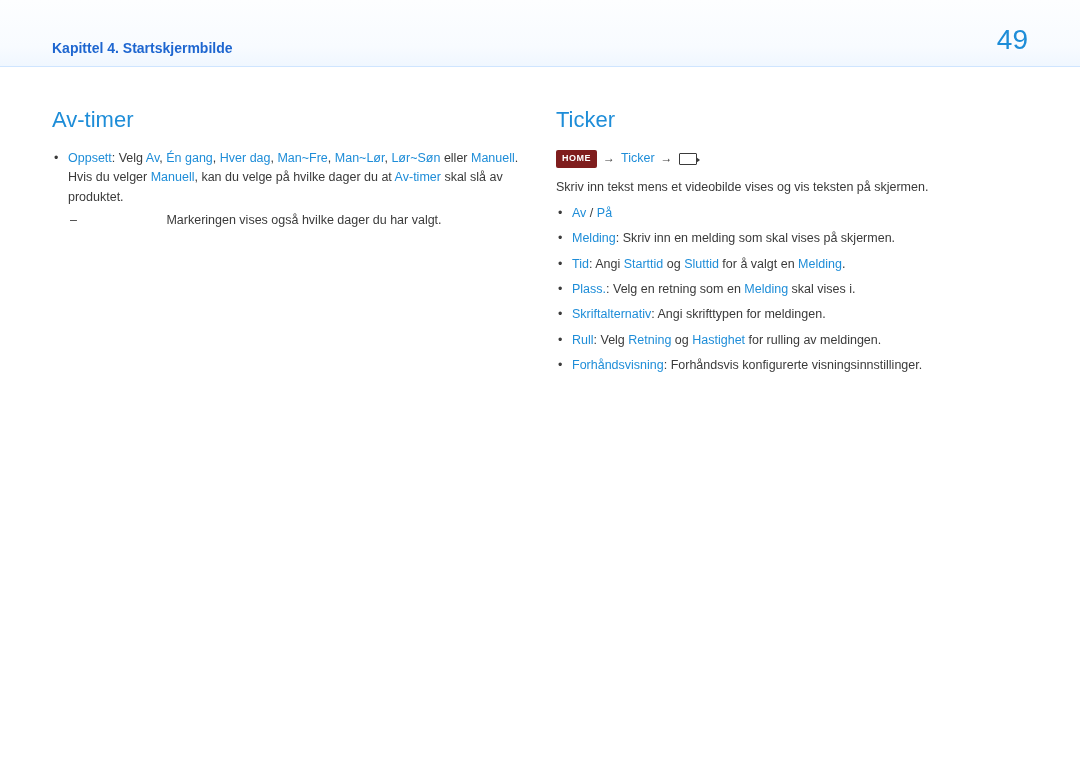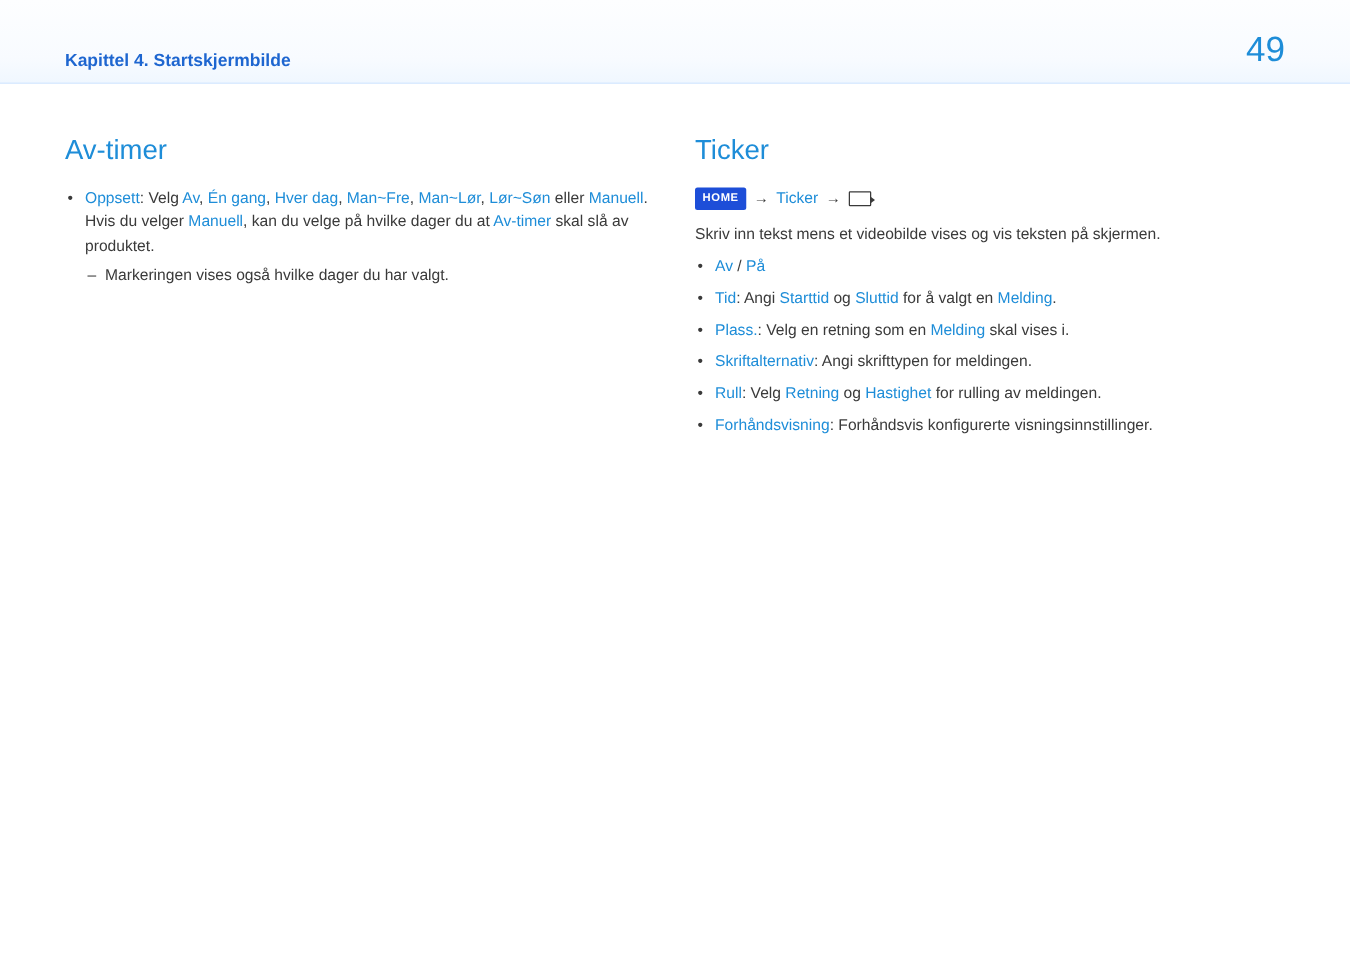--- a/index.html
+++ b/index.html
@@ -41,27 +41,27 @@
     font-weight: 400;
     margin-bottom: 12px;
   }
   .blue { color: #1e8dd8; }
   .bullet-list { list-style: none; margin-top: 6px; }
   .bullet-list > li { position: relative; padding-left: 16px; margin-bottom: 6px; }
   .bullet-list > li::before {
     content: "•"; position: absolute; left: 2px; top: 0; color: #3a3a3a;
   }
   .sub-list { list-style: none; margin-top: 4px; }
-  .sub-list > li { position: relative; padding-left: 16px; }
+  .sub-list > li { position: relative; padding-left: 16px; text-align: center; }
   .sub-list > li::before {
     content: "–"; position: absolute; left: 2px; top: 0; color: #3a3a3a;
   }
   .navpath { display: flex; align-items: center; gap: 6px; margin-bottom: 10px; }
   .home-badge {
-    background: #1d4ed8; color: #fff; font-size: 9px; font-weight: 700;
+    background: #7f1d1d; color: #fff; font-size: 9px; font-weight: 700;
     padding: 2px 6px; border-radius: 2px; letter-spacing: .5px;
   }
   .arrow-icon { font-size: 12px; color: #3a3a3a; }
   .enter-icon {
     display: inline-block; width: 18px; height: 12px;
     border: 1.2px solid #3a3a3a; position: relative; border-radius: 1px;
   }
   .enter-icon::after {
     content:""; position:absolute; right:-4px; top:3px;
     width:0; height:0; border-top:3px solid transparent;
@@ -107,20 +107,23 @@
       <span class="enter-icon"></span>
     </div>
 
     <p>Skriv inn tekst mens et videobilde vises og vis teksten på skjermen.</p>
 
     <ul class="bullet-list">
       <li>
         <span class="blue">Av</span><span> / </span><span class="blue">På</span>
       </li>
       <li>
+        <span class="blue">Melding</span><span>: Skriv inn en melding som skal vises på skjermen.</span>
+      </li>
+      <li>
         <span class="blue">Tid</span><span>: Angi </span><span class="blue">Starttid</span><span> og </span><span class="blue">Sluttid</span><span> for å valgt en </span><span class="blue">Melding</span><span>.</span>
       </li>
       <li>
         <span class="blue">Plass.</span><span>: Velg en retning som en </span><span class="blue">Melding</span><span> skal vises i.</span>
       </li>
       <li>
         <span class="blue">Skriftalternativ</span><span>: Angi skrifttypen for meldingen.</span>
       </li>
       <li>
         <span class="blue">Rull</span><span>: Velg </span><span class="blue">Retning</span><span> og </span><span class="blue">Hastighet</span><span> for rulling av meldingen.</span>

